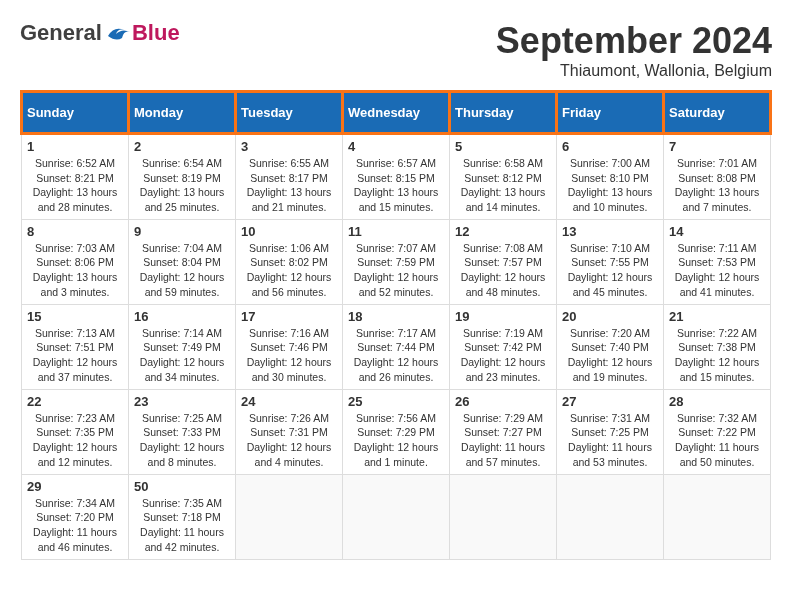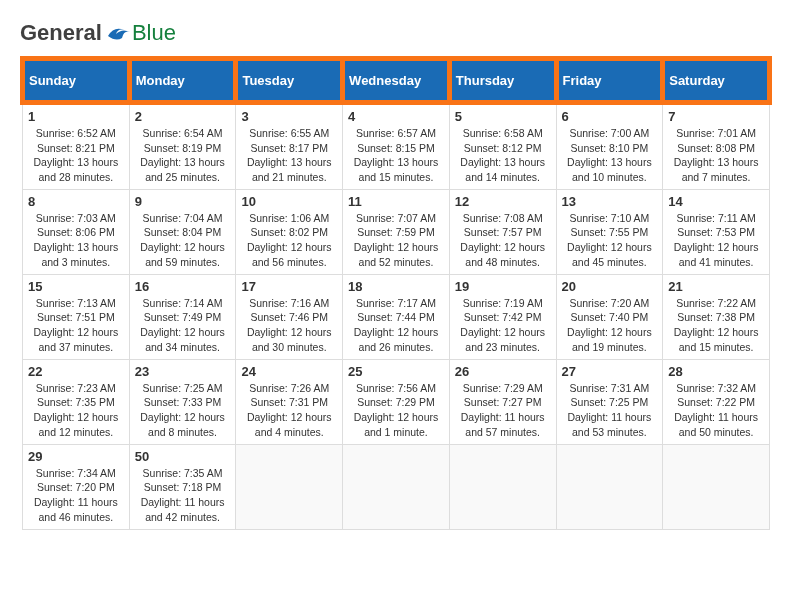--- a/index.html
+++ b/index.html
@@ -25,22 +25,22 @@
       display: flex;
       align-items: center;
     }
     .logo-general {
       font-size: 22px;
       font-weight: bold;
       color: #404040;
     }
     .logo-blue {
       font-size: 22px;
-      font-weight: normal;
-      color: #15803d;
+      font-weight: bold;
+      color: #be185d;
     }
     .logo-bird {
       width: 28px;
       height: 22px;
       margin-left: 2px;
     }
     .title-area {
       text-align: right;
     }
     .month-title {
@@ -56,21 +56,21 @@
       width: 100%;
       border-collapse: collapse;
     }
     .calendar th {
       background-color: #1a6bb5;
       color: white;
       padding: 12px 4px;
       font-size: 13px;
       font-weight: bold;
       text-align: left;
-      border: 5px solid #f97316;
+      border: 3px solid #f97316;
     }
     .calendar td {
       border: 1px solid #ddd;
       vertical-align: top;
       padding: 4px 5px;
       font-size: 10.5px;
       color: #333;
       width: calc(100% / 7);
       background: #fff;
       min-height: 80px;
@@ -99,20 +99,24 @@
 <div class="header">
   <div class="logo">
     <div class="logo-text">
       <span class="logo-general">General</span>
       <svg class="logo-bird" viewBox="0 0 28 22" xmlns="http://www.w3.org/2000/svg">
         <path d="M4 14 Q10 4 20 8 Q14 6 12 12 Q18 6 26 10 Q20 8 18 16 Q12 20 4 14Z" fill="#1a6bb5"></path>
       </svg>
       <span class="logo-blue">Blue</span>
     </div>
   </div>
+  <div class="title-area">
+    <div class="month-title">September 2024</div>
+    <div class="location">Thiaumont, Wallonia, Belgium</div>
+  </div>
 </div>
 
 <table class="calendar">
   <thead>
     <tr id="header-row">
         <th>Sunday</th>
         <th>Monday</th>
         <th>Tuesday</th>
         <th>Wednesday</th>
         <th>Thursday</th>

